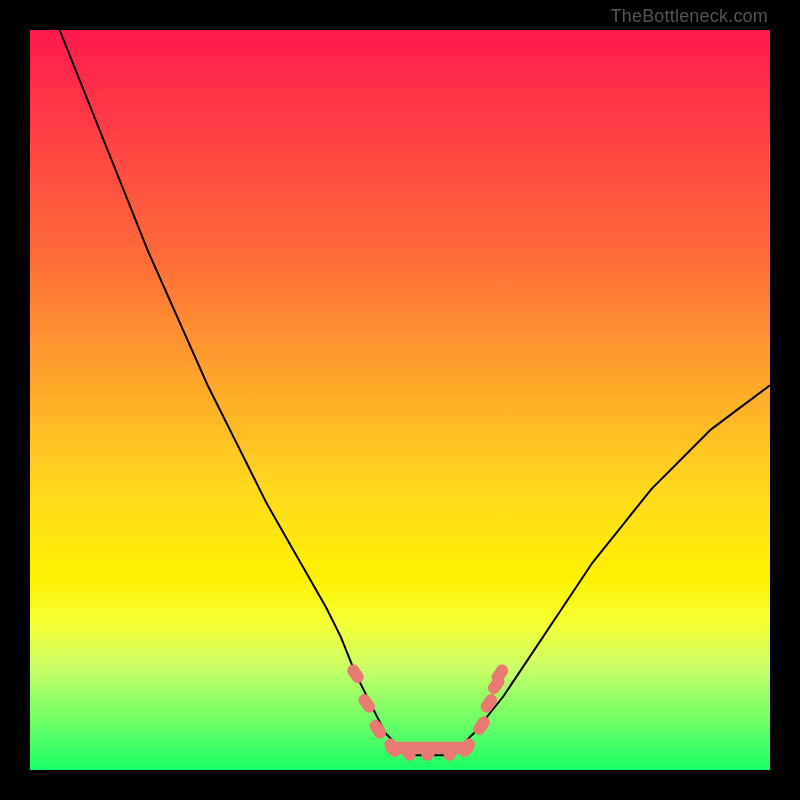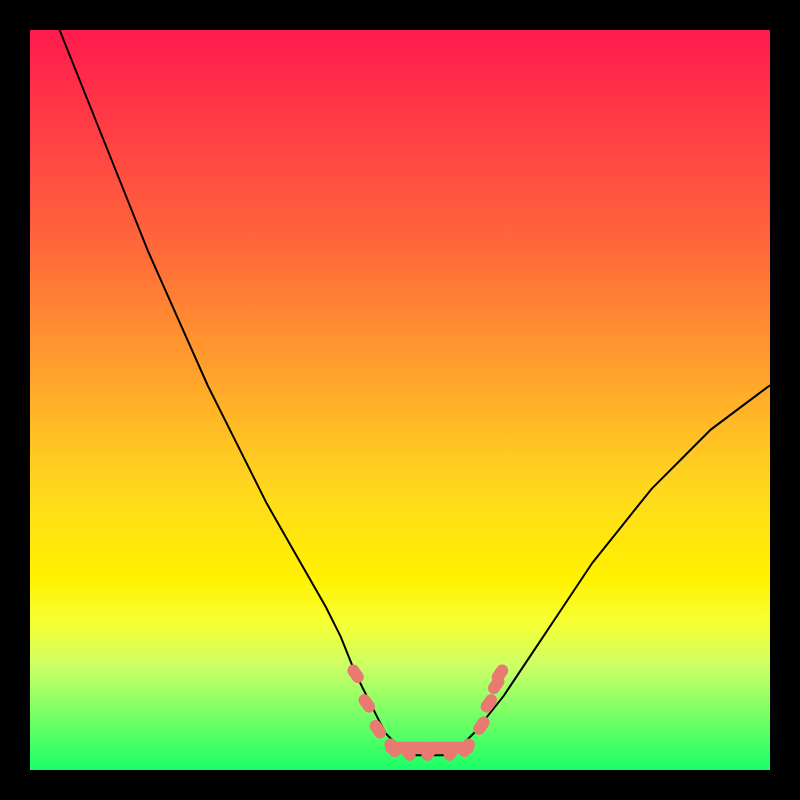--- a/index.html
+++ b/index.html
@@ -99,13 +99,14 @@
           <g transform="translate(466.2 654.9) rotate(-55)">
             <rect x="-10" y="-6" width="20" height="12" rx="6" fill="#e97a72"></rect>
           </g>
           <g transform="translate(469.9 643.8) rotate(-55)">
             <rect x="-10" y="-6" width="20" height="12" rx="6" fill="#e97a72"></rect>
           </g>
         </g>
     </svg>
   </div>
 
+  <div class="watermark">TheBottleneck.com</div>
 </div>
 
 </body></html>

